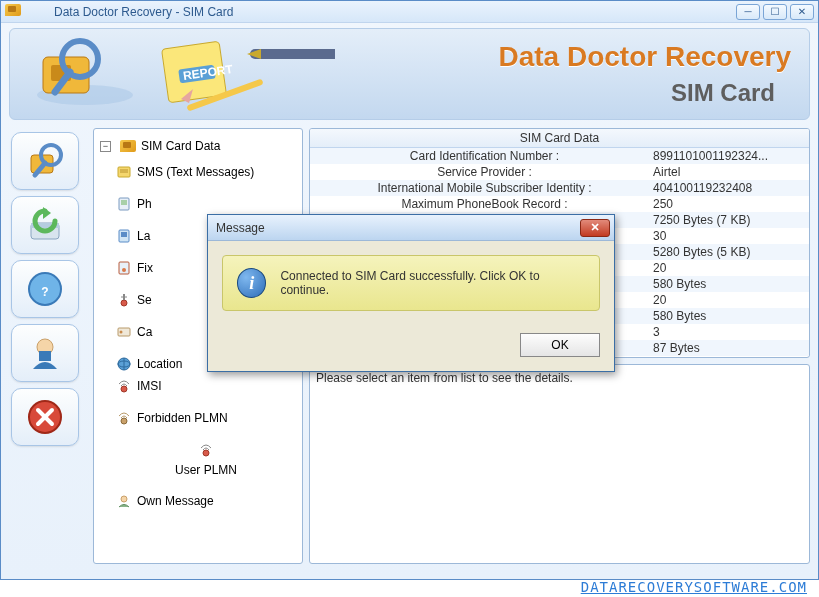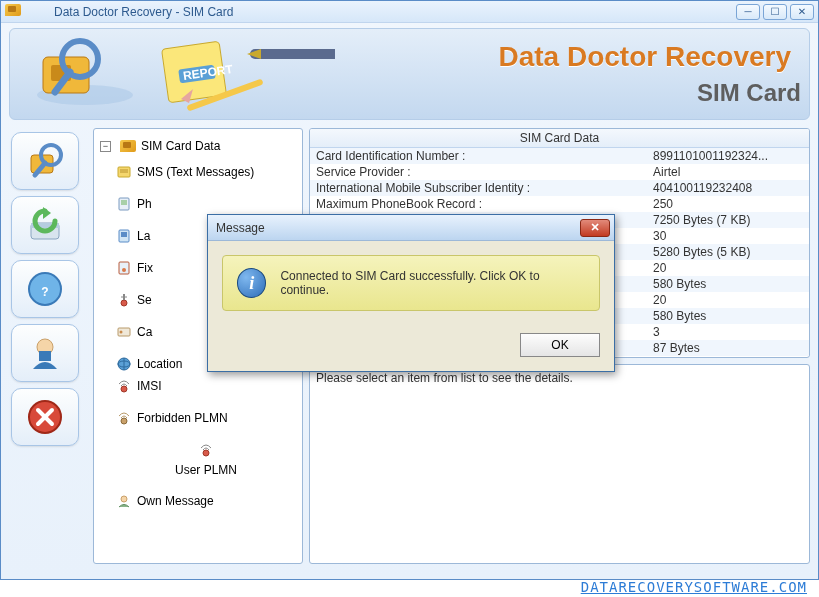--- a/index.html
+++ b/index.html
@@ -6,35 +6,35 @@
 body { background: #fff; width: 819px; height: 597px; overflow: hidden; position: relative; }
 .window { width: 819px; height: 580px; border: 1px solid #5a8cc7; background: linear-gradient(#f0f6fd, #e8f1fb); }
 .titlebar { height: 22px; background: linear-gradient(#eaf3fd, #d6e7f9); display: flex; align-items: center; padding: 0 4px; border-bottom: 1px solid #c0d5ee; gap: 28px; }
 .titlebar .app-icon { width: 16px; height: 16px; margin-right: 5px; display: inline-flex; }
 .titlebar .title { color: #2d5a8e; font-size: 12px; flex: 1; }
 .win-controls { display: flex; gap: 3px; }
 .win-btn { width: 24px; height: 16px; border: 1px solid #7aa5d6; background: linear-gradient(#f5faff,#d8e9f9); border-radius: 3px; display: flex; align-items: center; justify-content: center; color: #2d5a8e; font-size: 10px; cursor: pointer; }
 .header-banner { height: 92px; margin: 5px 8px 0 8px; background: linear-gradient(#e4eef9,#c3d8ef); border: 1px solid #b5cde8; border-radius: 6px; position: relative; overflow: hidden; }
 .header-banner .logo-art { position: absolute; left: 15px; top: 8px; }
 .header-banner .brand-title { position: absolute; right: 18px; top: 12px; font-size: 28px; font-weight: bold; font-family: 'Trebuchet MS', sans-serif; color: #d97a22; text-shadow: 0 1px 0 #fff; }
-.header-banner .brand-sub { position: absolute; right: 8px; top: 50px; font-size: 24px; font-weight: bold; color: #5e5e5e; font-family: 'Trebuchet MS', sans-serif; }
+.header-banner .brand-sub { position: absolute; right: 34px; top: 50px; font-size: 24px; font-weight: bold; color: #5e5e5e; font-family: 'Trebuchet MS', sans-serif; }
 .content { display: flex; padding: 8px; gap: 6px; height: 452px; }
 .sidebar { width: 78px; display: flex; flex-direction: column; gap: 6px; padding: 4px 2px; }
 .side-btn { width: 68px; height: 58px; background: linear-gradient(#fdfefe,#e4eef9); border: 1px solid #a8c5e6; border-radius: 10px; display: flex; align-items: center; justify-content: center; cursor: pointer; box-shadow: 0 1px 2px rgba(0,0,0,.1); }
 .tree-panel { width: 210px; background: #fff; border: 1px solid #9cb8d8; border-radius: 3px; padding: 6px 4px; overflow: auto; }
 .tree-item { padding: 3px 2px 3px 18px; display: flex; align-items: center; gap: 5px; cursor: pointer; white-space: nowrap; }
 .tree-item.root { padding-left: 2px; font-weight: normal; }
 .tree-icon { width: 16px; height: 16px; display: inline-flex; align-items: center; justify-content: center; }
 .right-panels { flex: 1; display: flex; flex-direction: column; gap: 6px; }
 .table-panel { height: 230px; background: #fff; border: 1px solid #9cb8d8; border-radius: 3px; overflow: hidden; }
 .table-header { background: linear-gradient(#f4f8fd,#e4eef9); border-bottom: 1px solid #c0d5ee; text-align: center; padding: 2px; color: #333; }
 .table-body { }
 .table-row { display: flex; padding: 1px 6px; }
 .table-row:nth-child(odd) { background: #f0f6fd; }
-.table-row .key { flex: 1; color: #333; }
+.table-row .key { flex: 1; color: #333; text-align: center; }
 .table-row .val { width: 150px; color: #333; }
 .detail-panel { flex: 1; background: #fff; border: 1px solid #9cb8d8; border-radius: 3px; padding: 6px; color: #333; }
 .footer-link { position: absolute; bottom: 2px; right: 12px; color: #2d7cd6; font-family: monospace; font-size: 14px; text-decoration: underline; letter-spacing: 1px; }
 .modal { position: absolute; left: 207px; top: 214px; width: 408px; background: #ece9d8; border: 1px solid #3b6ea5; box-shadow: 2px 3px 8px rgba(0,0,0,.4); }
 .modal-titlebar { height: 26px; background: linear-gradient(#e8f2fd,#bcd5f0); display: flex; align-items: center; padding: 0 4px; border-bottom: 1px solid #9cb8d8; }
 .modal-titlebar .mtitle { flex: 1; color: #333; padding-left: 4px; }
 .modal-close { width: 30px; height: 18px; background: linear-gradient(#e28a7a,#c23b22); border: 1px solid #8b2815; border-radius: 3px; color: #fff; display: flex; align-items: center; justify-content: center; font-weight: bold; cursor: pointer; font-size: 11px; }
 .modal-body { padding: 14px; }
 .msg-box { background: linear-gradient(#f5f3bc,#e9e68e); border: 1px solid #c9c66a; border-radius: 4px; padding: 12px 14px; display: flex; align-items: center; gap: 14px; color: #333; }
 .info-icon { width: 30px; height: 30px; border-radius: 50%; background: radial-gradient(circle at 30% 30%, #7fb8ef, #2d6db8); display: flex; align-items: center; justify-content: center; color: #fff; font-weight: bold; font-size: 18px; font-style: italic; font-family: Georgia, serif; border: 1px solid #1a4a80; }

